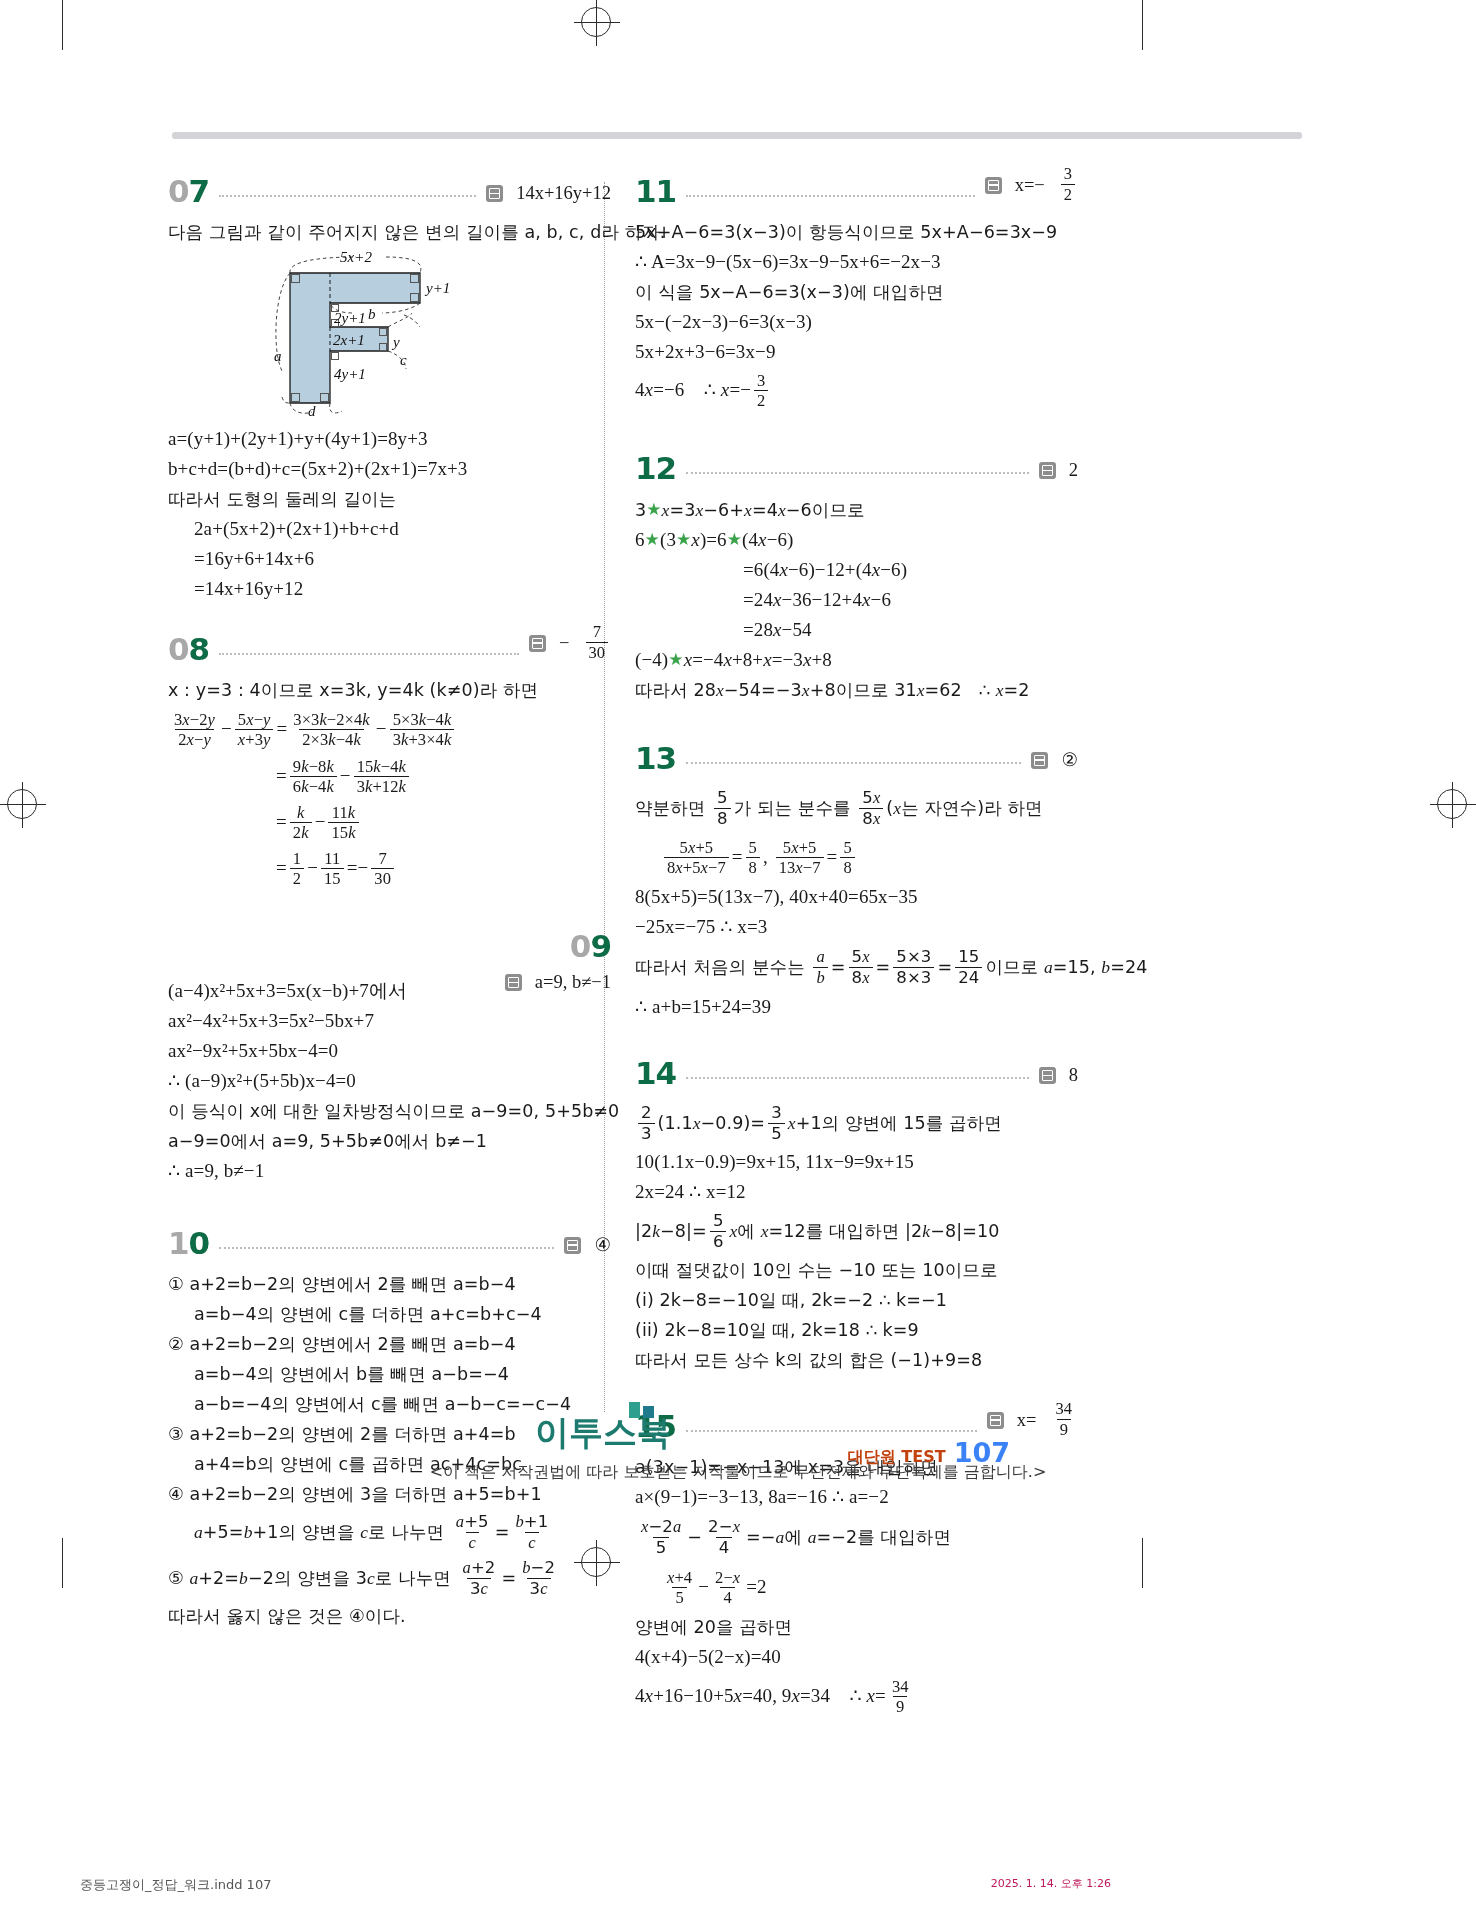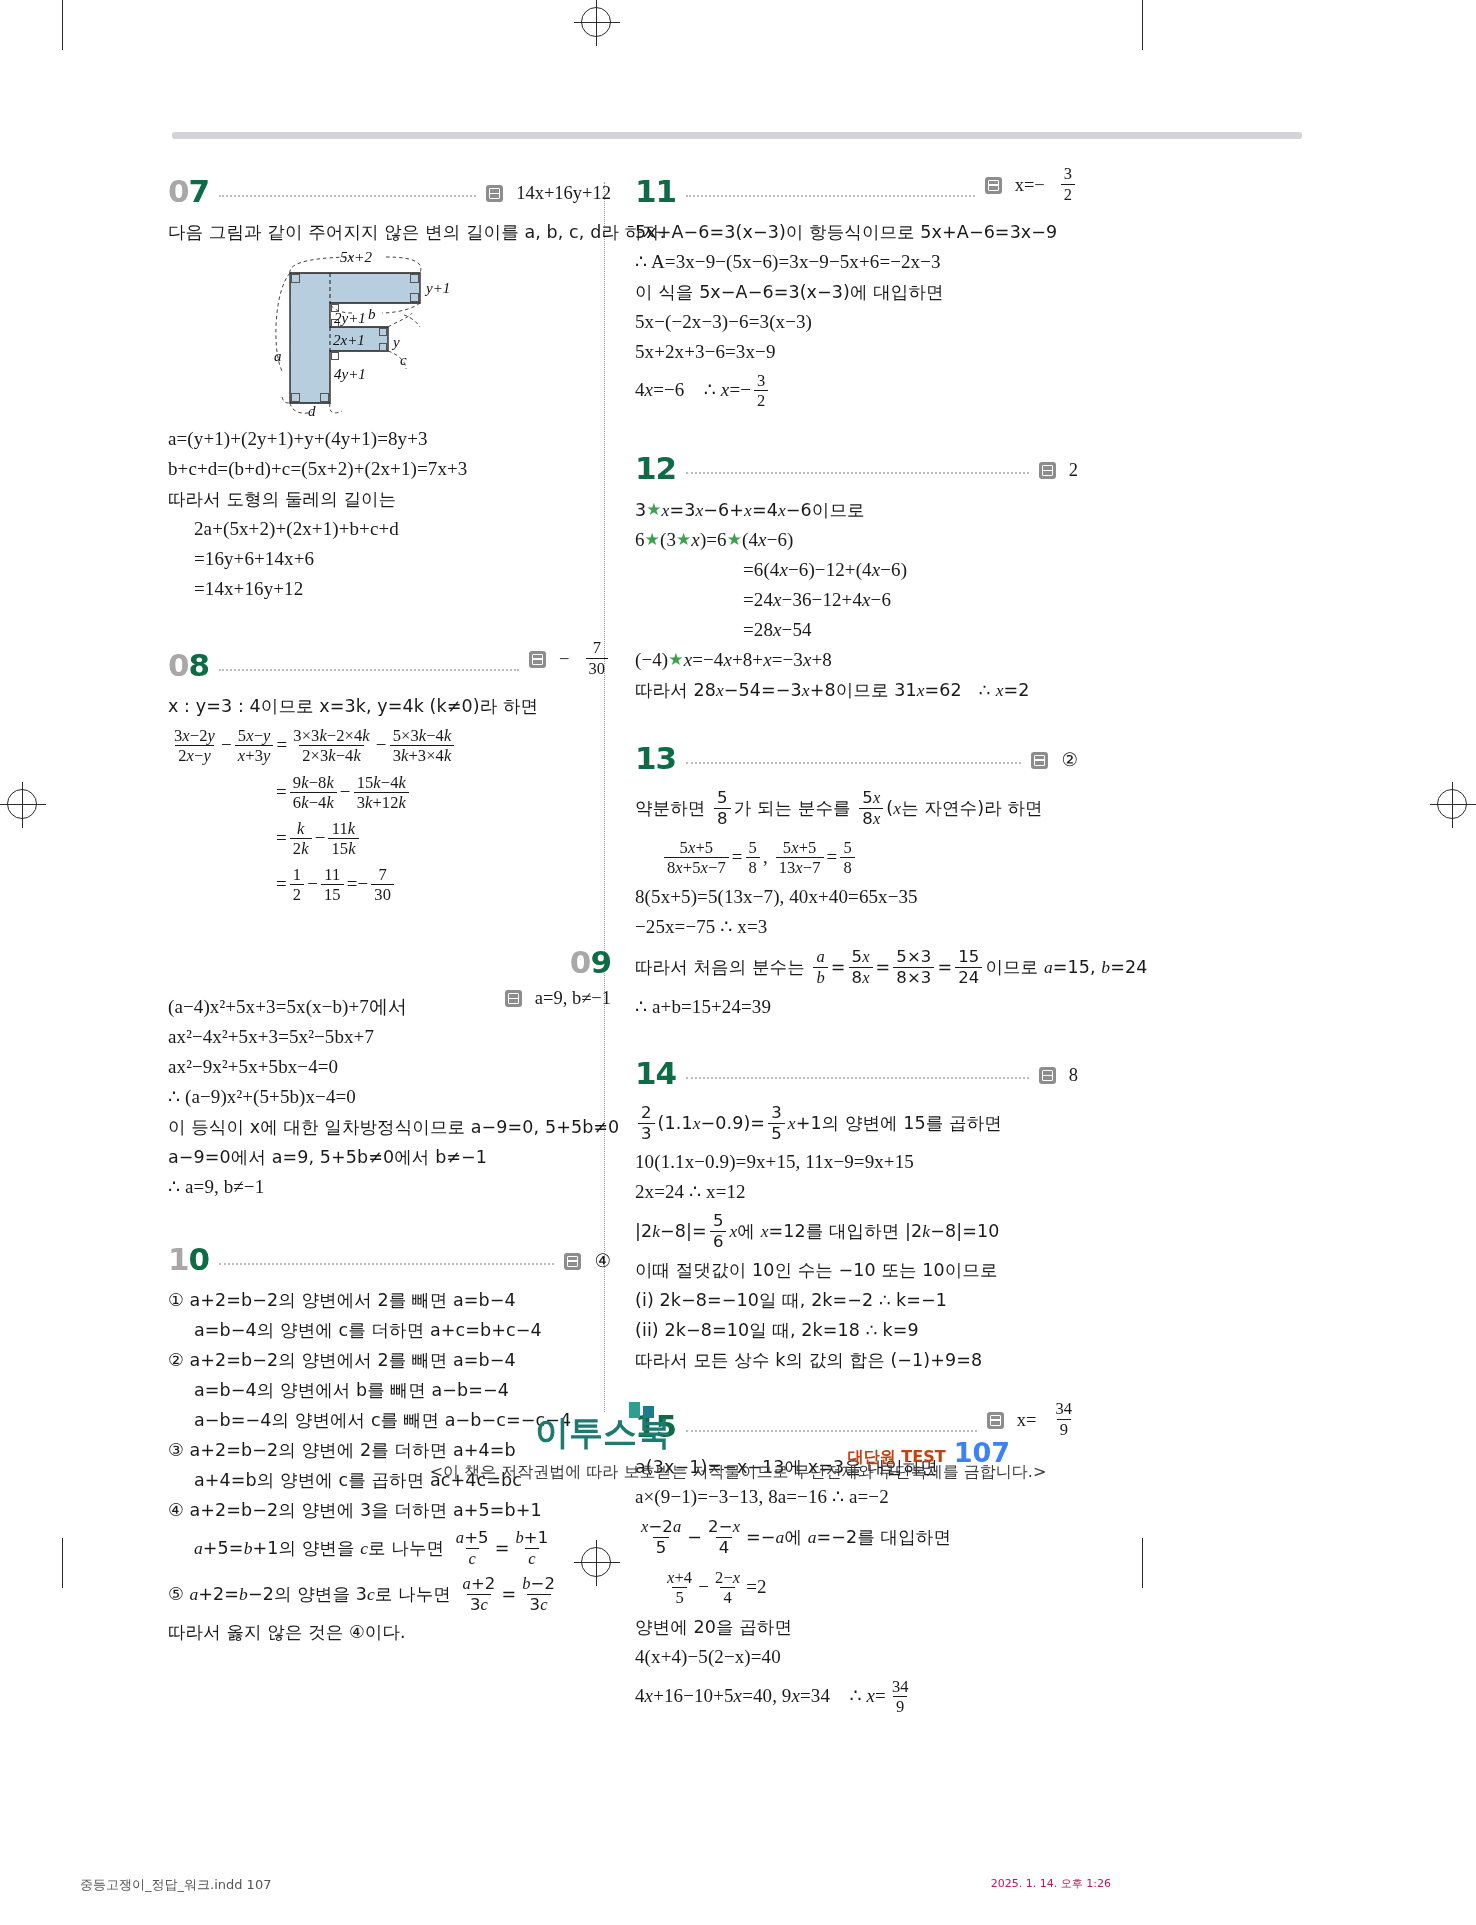--- a/index.html
+++ b/index.html
@@ -168,21 +168,21 @@
 
       <div class="mline">a=(y+1)+(2y+1)+y+(4y+1)=8y+3</div>
       <div class="mline">b+c+d=(b+d)+c=(5x+2)+(2x+1)=7x+3</div>
       <div class="mline ko">따라서 도형의 둘레의 길이는</div>
       <div class="mline ind">2a+(5x+2)+(2x+1)+b+c+d</div>
       <div class="mline ind">=16y+6+14x+6</div>
       <div class="mline ind">=14x+16y+12</div>
     </div>
 
     <div>
-      <div class="pnum-row" style="margin-top:42px;">
+      <div class="pnum-row" style="margin-top:26px;">
         <span class="pnum"><span class="z">0</span>8</span>
         <span class="leader"></span>
         <span class="ansbox">
           <span class="dapicon"></span>
           <span>−</span>
           <span class="fr">
               <span class="nu">7</span>
               <span class="de">30</span>
             </span>
         </span>

